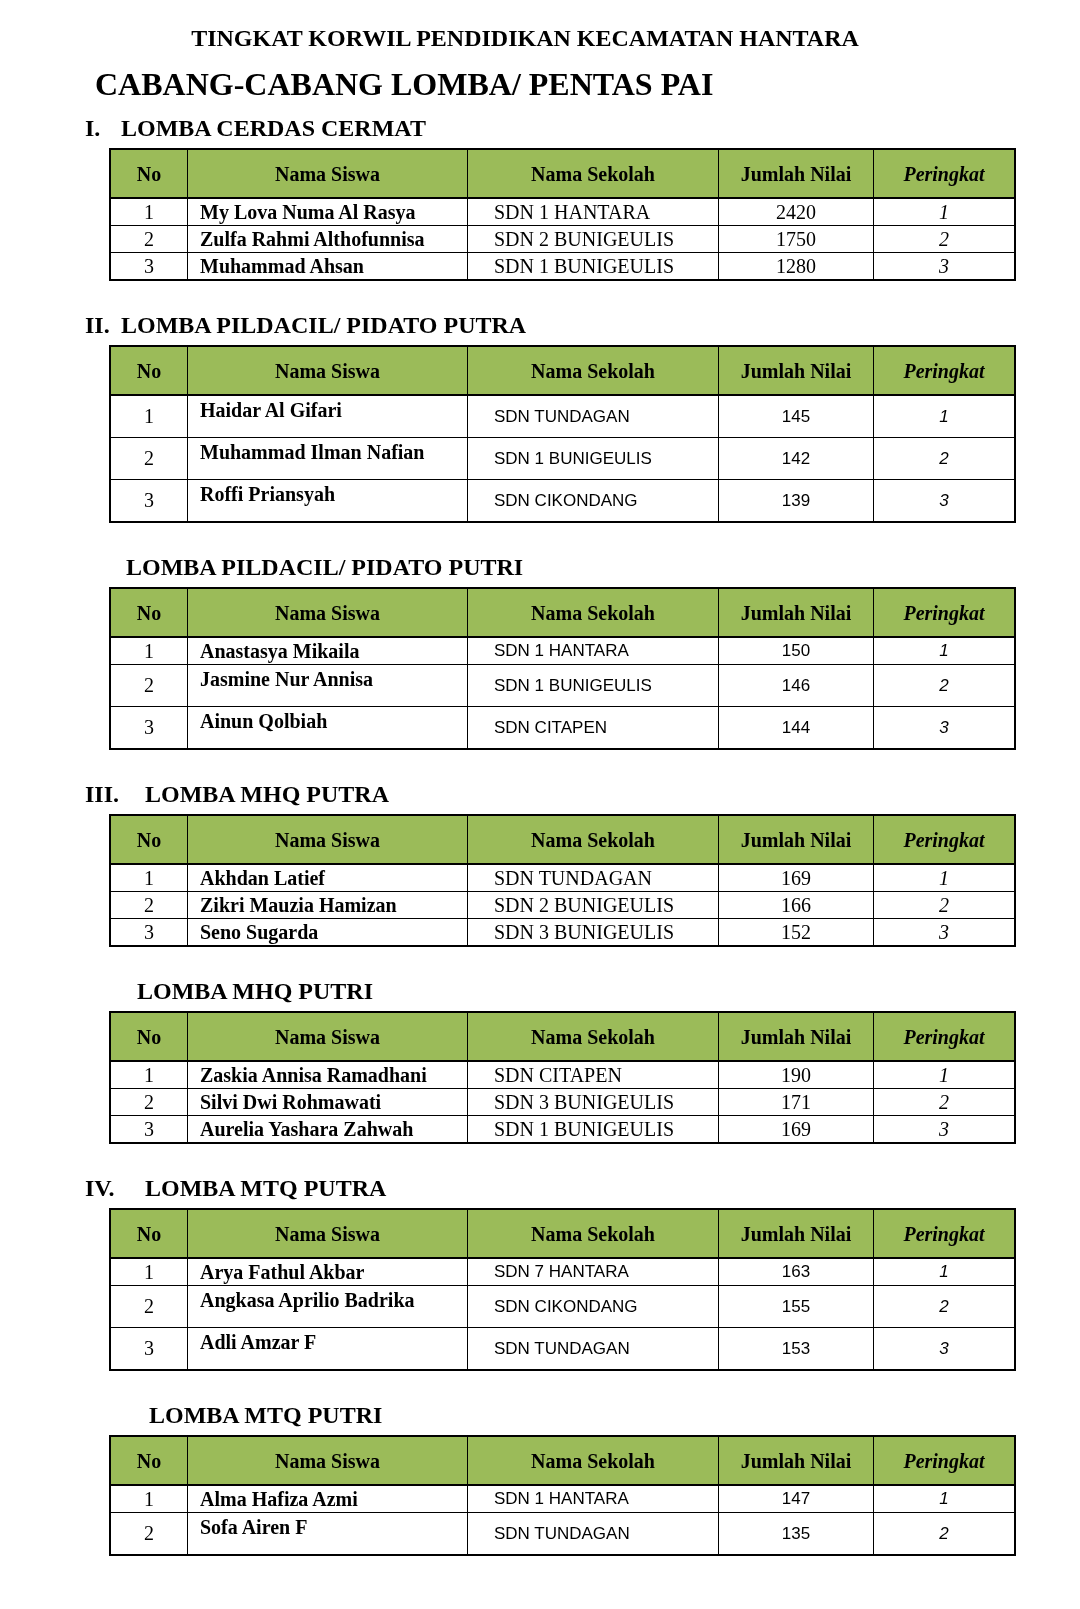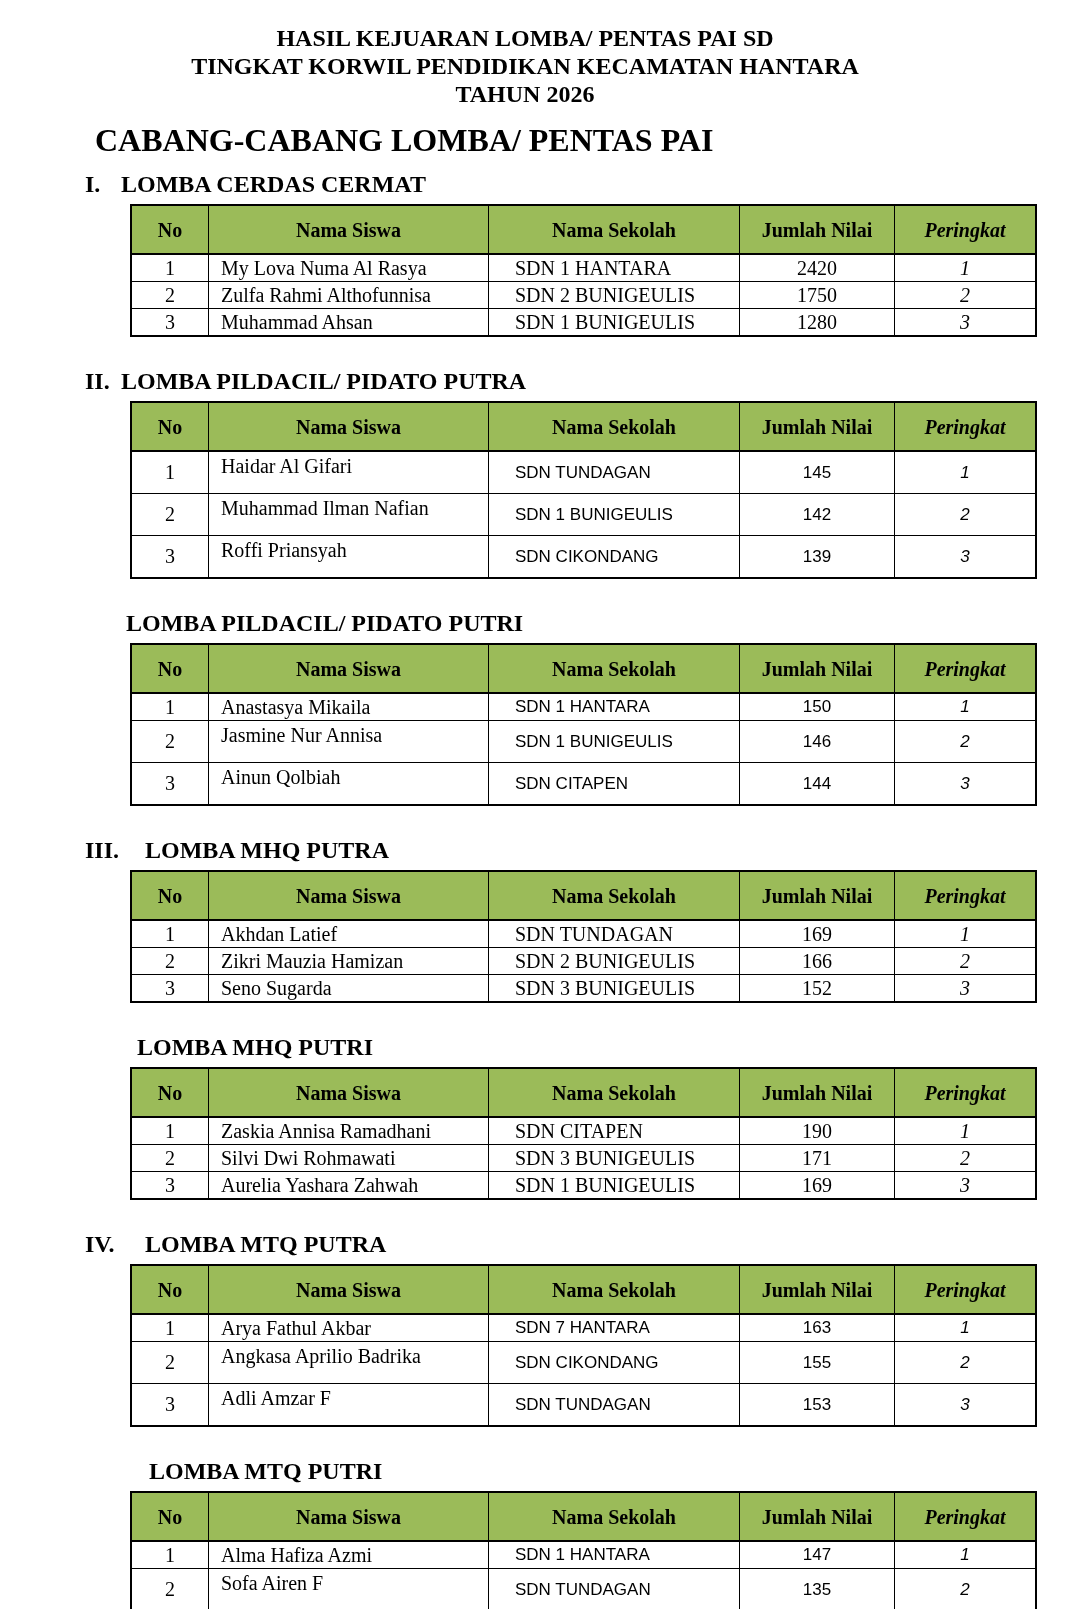--- a/index.html
+++ b/index.html
@@ -38,21 +38,21 @@
   .num-narrow .numeral{display:inline-block;width:36px;flex:0 0 36px;}
   .num-wide  .numeral{display:inline-block;width:60px;flex:0 0 60px;}
   .indent-1 .heading{padding-left:41px;}
   .indent-2 .heading{padding-left:52px;}
   .indent-3 .heading{padding-left:64px;}
 
   table{
     border-collapse:collapse;
     table-layout:fixed;
     width:767px;
-    margin-left:45px;
+    margin-left:24px;
     border:2px solid #000;
   }
   th,td{
     border:1px solid #000;
     overflow:hidden;
     white-space:nowrap;
   }
   th{
     background:#9bbb59;
     height:47px;
@@ -73,36 +73,34 @@
   }
   tr.tall td{height:38px;}
   td.top{vertical-align:top;padding-top:3px;}
 
   .c0{width:48px;}
   .c1{width:251px;}
   .c2{width:222px;}
   .c3{width:126px;}
   .c4{width:112px;font-style:italic;}
   td.c0,td.c3,td.c4{text-align:center;}
-  td.c1{padding-left:12px;}
+  td.c1{padding-left:12px;font-weight:bold;}
   td.c2{padding-left:26px;}
 
   td.sans{
     font-family:"Liberation Sans",sans-serif;
     font-size:17px;
   }
 </style>
 </head>
 <body>
 
 <div class="page">
   <header class="doc-title">
-    <div>HASIL KEJUARAN LOMBA/ PENTAS PAI SD</div>
     <div>TINGKAT KORWIL PENDIDIKAN KECAMATAN HANTARA</div>
-    <div>TAHUN 2026</div>
   </header>
 
   <h1 class="subtitle">CABANG-CABANG LOMBA/ PENTAS PAI</h1>
 
   <div id="sections">
       <section class="lomba num-narrow">
         <h2 class="heading">
           <span class="numeral">I.</span>
           <span>LOMBA CERDAS CERMAT</span>
         </h2>

